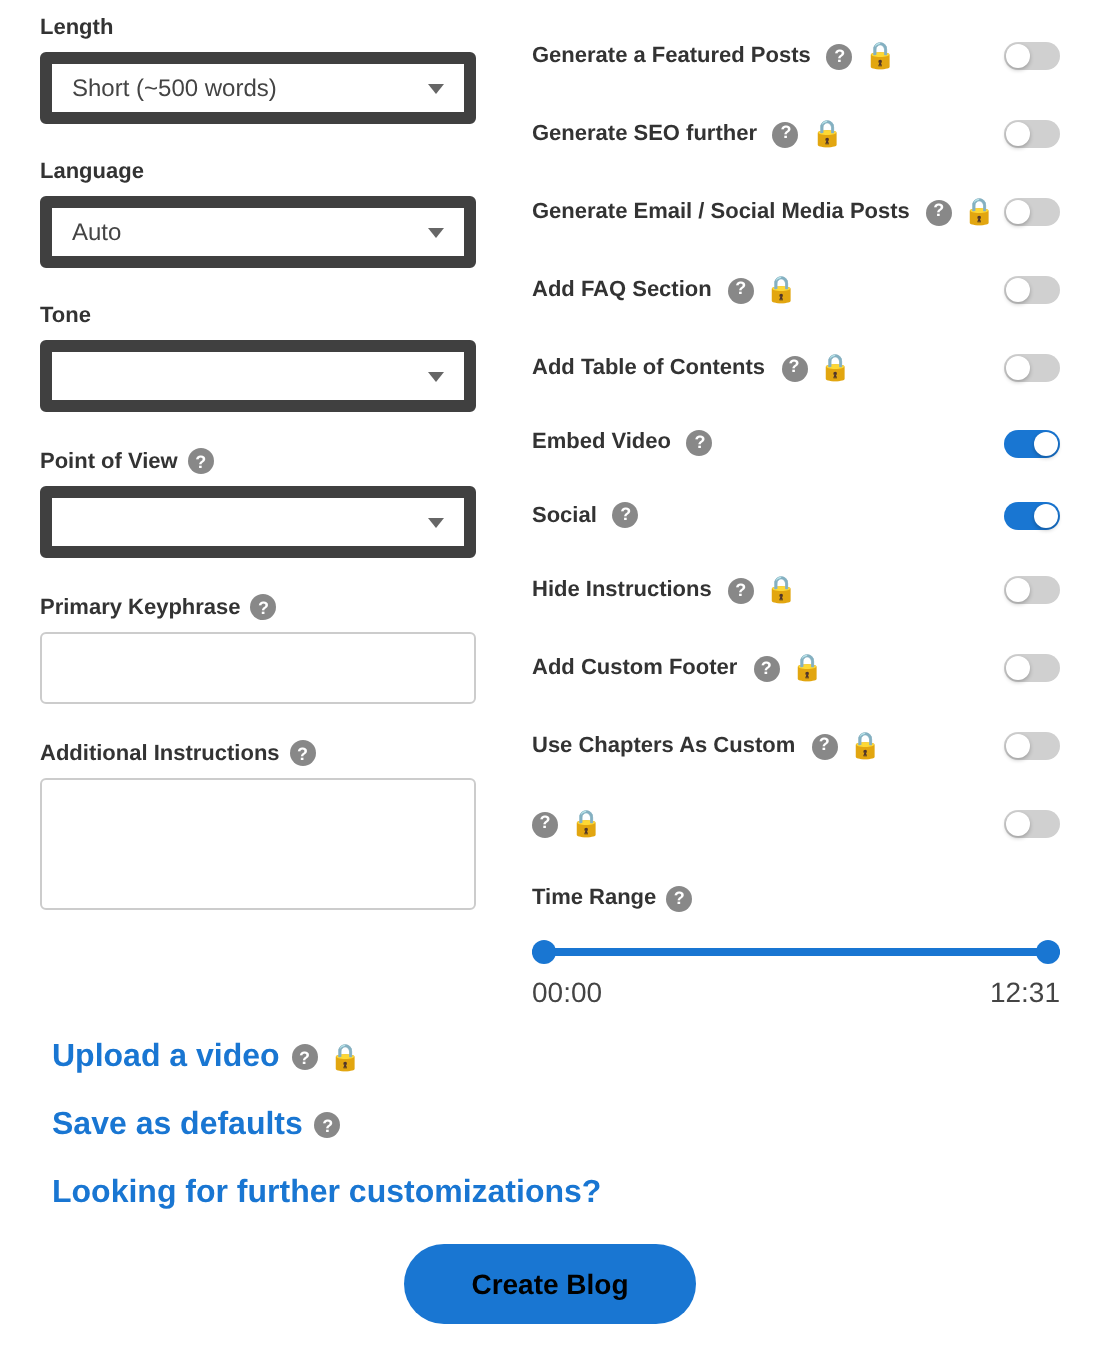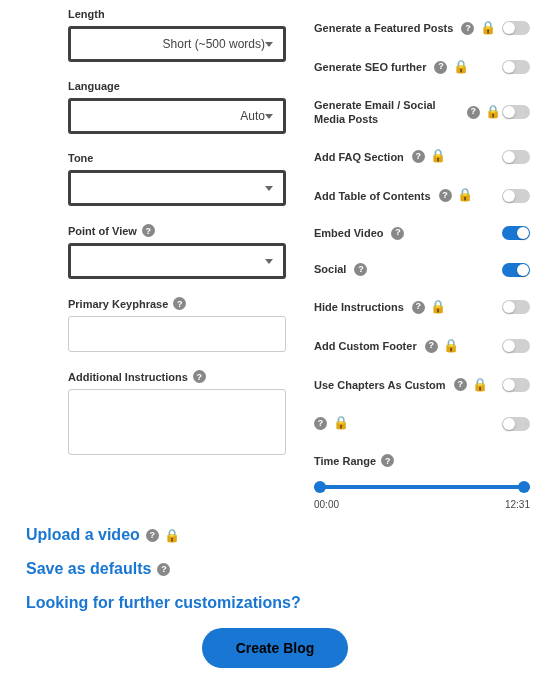--- a/index.html
+++ b/index.html
@@ -1,22 +1,22 @@
 <!DOCTYPE html>
 <html><head>
 <meta charset="utf-8">
 <style>
   * { box-sizing: border-box; margin: 0; padding: 0; }
   body { font-family: -apple-system, BlinkMacSystemFont, "Segoe UI", Arial, sans-serif; background: #fff; width: 550px; height: 679px; padding: 0; position: relative; }
   .container { display: flex; width: 100%; padding: 8px 20px 0 20px; gap: 28px; }
-  .left-col { flex: 0 0 218px; margin-left: 48px; }
+  .left-col { flex: 0 0 218px; }
   .right-col { flex: 1; padding-top: 12px; }
   .field { margin-bottom: 18px; }
   .field-label { font-size: 11px; font-weight: 700; color: #333; margin-bottom: 6px; display: flex; align-items: center; gap: 5px; }
-  .select-box { width: 100%; height: 36px; border: 3px solid #404040; border-radius: 3px; background: #fff; padding: 0 10px; display: flex; align-items: center; justify-content: flex-end; font-size: 12px; color: #444; cursor: pointer; }
+  .select-box { width: 100%; height: 36px; border: 6px solid #404040; border-radius: 3px; background: #fff; padding: 0 10px; display: flex; align-items: center; justify-content: space-between; font-size: 12px; color: #444; cursor: pointer; }
   .select-box.empty { color: #999; }
   .chevron { width: 0; height: 0; border-left: 4px solid transparent; border-right: 4px solid transparent; border-top: 5px solid #666; }
   .text-box { width: 100%; height: 36px; border: 1px solid #ccc; border-radius: 3px; padding: 6px 10px; font-size: 12px; }
   .textarea-box { width: 100%; height: 66px; border: 1px solid #ccc; border-radius: 3px; padding: 6px 10px; font-size: 12px; resize: none; }
   .help-icon { width: 13px; height: 13px; border-radius: 50%; background: #888; color: #fff; font-size: 9px; font-weight: 700; display: inline-flex; align-items: center; justify-content: center; flex-shrink: 0; }
   .lock-icon { color: #f68b1f; font-size: 13px; flex-shrink: 0; }
   .toggle-row { display: flex; align-items: center; justify-content: space-between; margin-bottom: 22px; }
   .toggle-label { font-size: 11px; font-weight: 700; color: #333; display: flex; align-items: center; gap: 6px; flex: 1; line-height: 1.3; }
   .toggle-label .label-text { margin-right: 2px; }
   .toggle { width: 28px; height: 14px; border-radius: 10px; position: relative; cursor: pointer; flex-shrink: 0; }
@@ -24,21 +24,21 @@
   .toggle.on { background: #1976d2; }
   .toggle-knob { width: 12px; height: 12px; border-radius: 50%; background: #fff; position: absolute; top: 1px; box-shadow: 0 1px 2px rgba(0,0,0,0.25); }
   .toggle.off .toggle-knob { left: 1px; }
   .toggle.on .toggle-knob { right: 1px; }
   .time-range-section { margin-top: 6px; }
   .slider-track { position: relative; height: 20px; margin-top: 10px; }
   .slider-line { position: absolute; left: 0; right: 0; top: 50%; height: 4px; background: #1976d2; border-radius: 2px; transform: translateY(-50%); }
   .slider-dot { position: absolute; top: 50%; width: 12px; height: 12px; border-radius: 50%; background: #1976d2; transform: translate(-50%, -50%); }
   .slider-dot.left { left: 0; transform: translate(0, -50%); }
   .slider-dot.right { right: 0; transform: translate(0, -50%); }
-  .slider-labels { display: flex; justify-content: space-between; font-size: 10px; color: #444; margin-top: 2px; gap: 20px; }
+  .slider-labels { display: flex; justify-content: space-between; font-size: 14px; color: #444; margin-top: 2px; gap: 20px; }
   .links { padding: 16px 20px 0 26px; }
   .link-row { display: flex; align-items: center; gap: 6px; margin-bottom: 16px; }
   .link-text { font-size: 16px; font-weight: 700; color: #1976d2; }
   .btn-area { display: flex; justify-content: center; margin-top: 6px; }
   .create-btn { background: #1976d2; color: #000000; border: none; border-radius: 22px; padding: 12px 34px; font-size: 14px; font-weight: 700; cursor: pointer; }
 </style>
 </head>
 <body>
 
 <div class="container">

